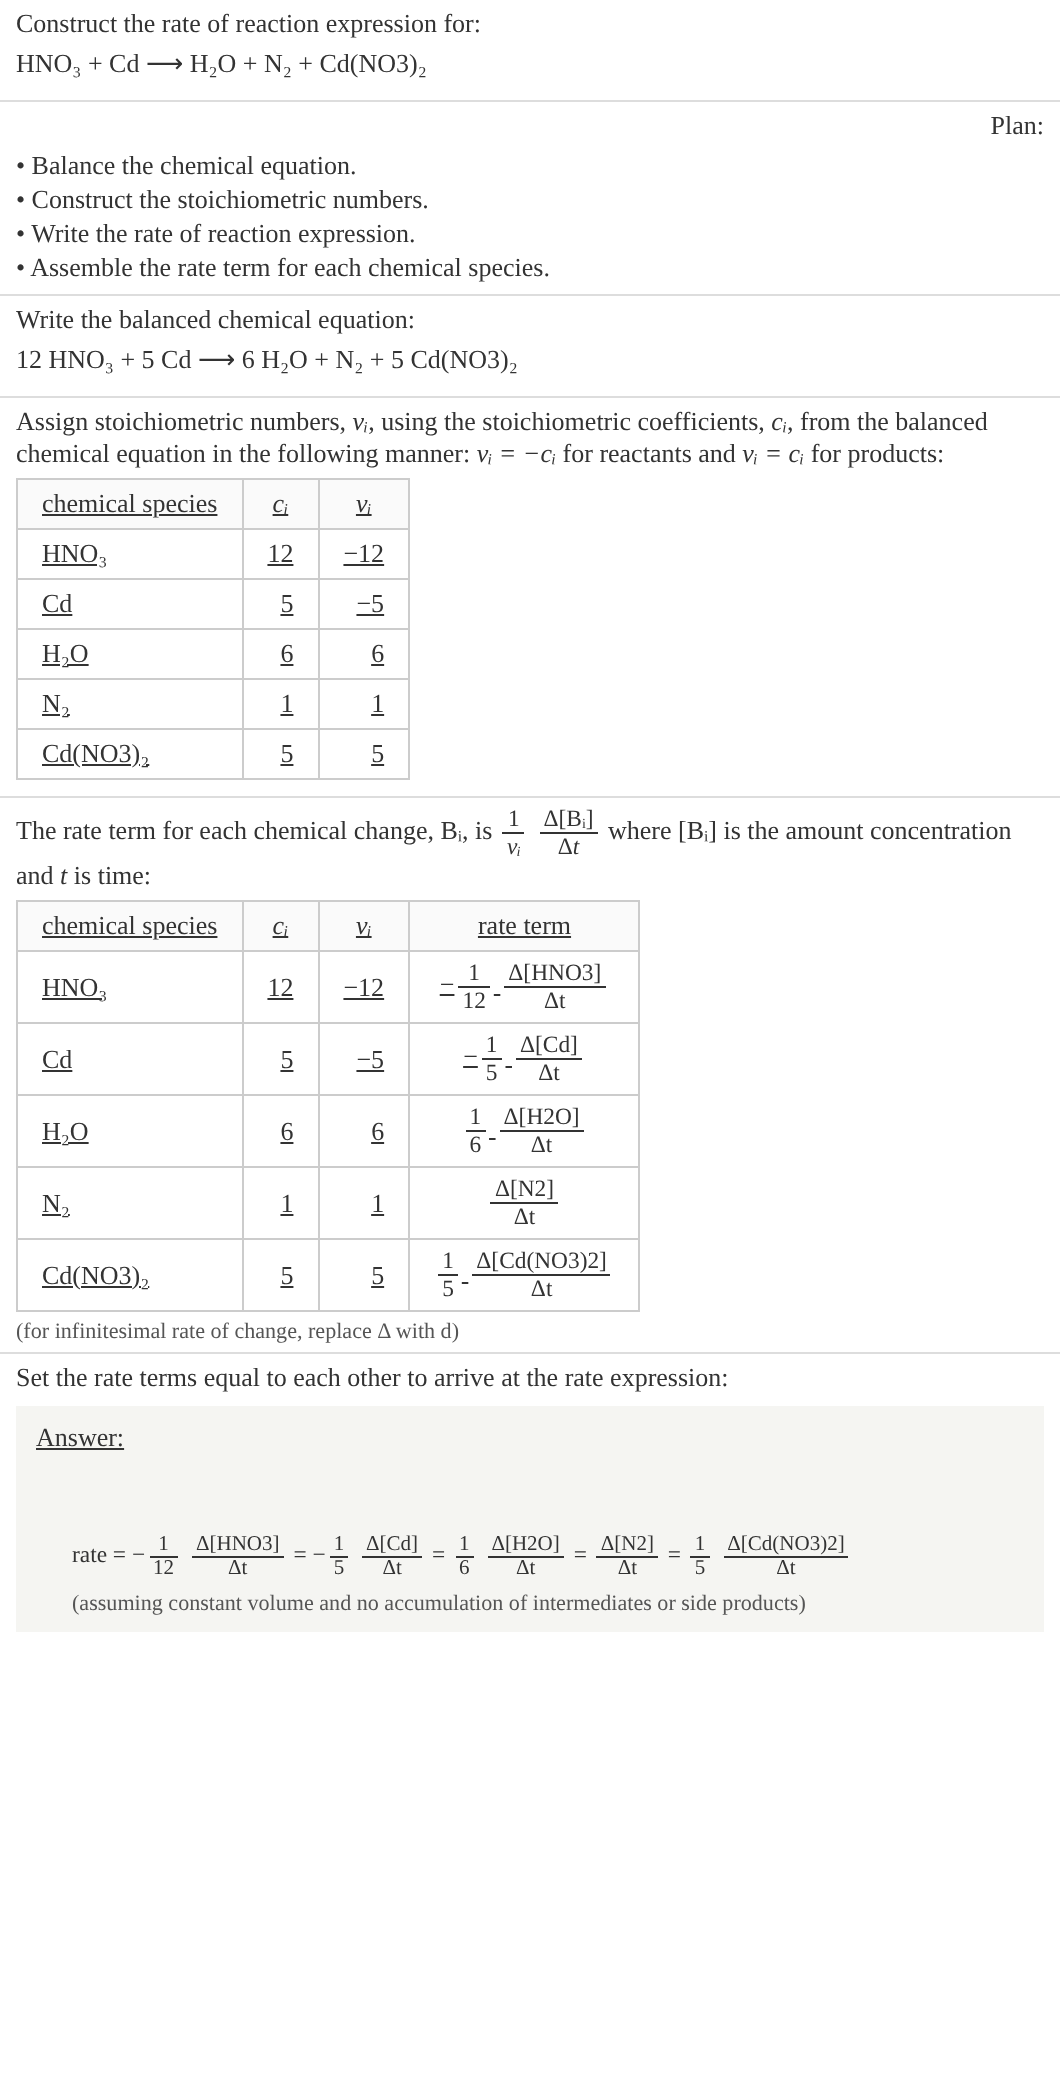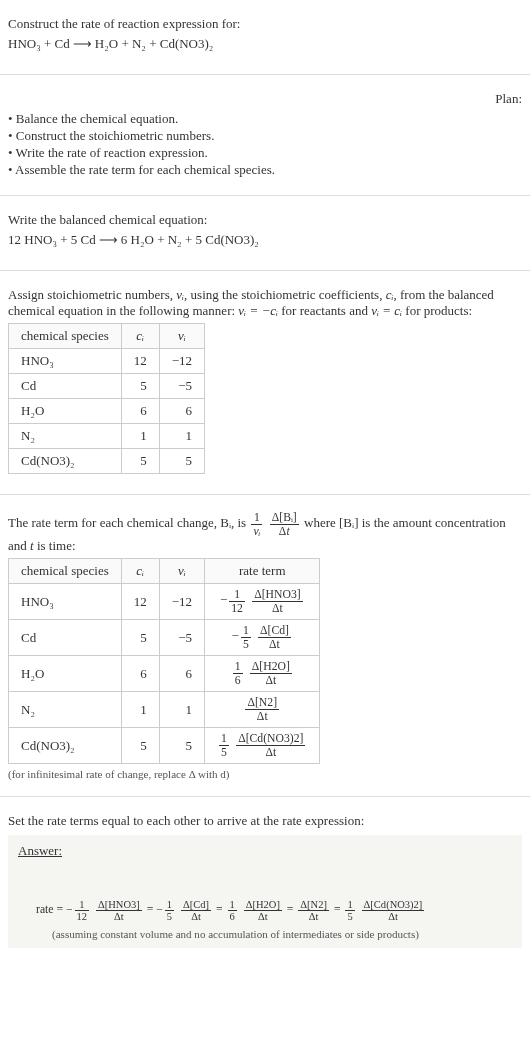--- a/index.html
+++ b/index.html
@@ -5,32 +5,33 @@
 body {
   margin: 0;
   padding: 0;
   font-family: Georgia, 'Times New Roman', serif;
   font-size: 13px;
   color: #333;
   background: #fff;
   width: 530px;
 }
 .section {
-  padding: 16px 8px;
+  padding: 4px 8px;
   border-bottom: 1px solid #ddd;
 }
 .section.noborder { border-bottom: none; }
 .q { margin-bottom: 4px; }
 .eq { margin: 2px 0 6px 0; }
 .plan-header { margin-bottom: 4px; text-align: right; }
 .bullet { margin: 1px 0; font-family: Liberation Serif, serif; }
 .step { margin-bottom: 4px; }
 table {
   border-collapse: collapse;
   margin: 4px 0;
+  text-decoration: underline;
 }
 th, td {
   border: 1px solid #ccc;
   padding: 4px 12px;
   text-align: left;
 }
 th { font-weight: normal; background: #fafafa; }
 .num { text-align: right; }
 .ctr { text-align: center; }
 .ital { font-style: italic; }
@@ -38,21 +39,21 @@
 .frac { display: inline-block; vertical-align: middle; text-align: center; font-size: 0.9em; margin: 0 2px; }
 .frac .n { display: block; border-bottom: 1px solid #333; padding: 0 2px; }
 .frac .d { display: block; padding: 0 2px; }
 .answer-box {
   background: #f5f5f2;
   padding: 8px 10px;
   margin: 6px 0 0 0;
 }
 .answer-label { margin-bottom: 6px; text-decoration: underline; }
 .rate { margin-left: 18px; font-size: 0.9em; margin-top: 40px; }
-.ratefoot { margin-left: 34px; font-size: 0.85em; color: #555; margin-top: 6px; }
+.ratefoot { margin-left: 18px; font-size: 0.85em; color: #555; margin-top: 6px; }
 </style>
 </head>
 <body>
 
 <div class="section">
   <div class="q">Construct the rate of reaction expression for:</div>
   <div class="eq">HNO₃ + Cd ⟶ H₂O + N₂ + Cd(NO3)₂</div>
 </div>
 
 <div class="section">

